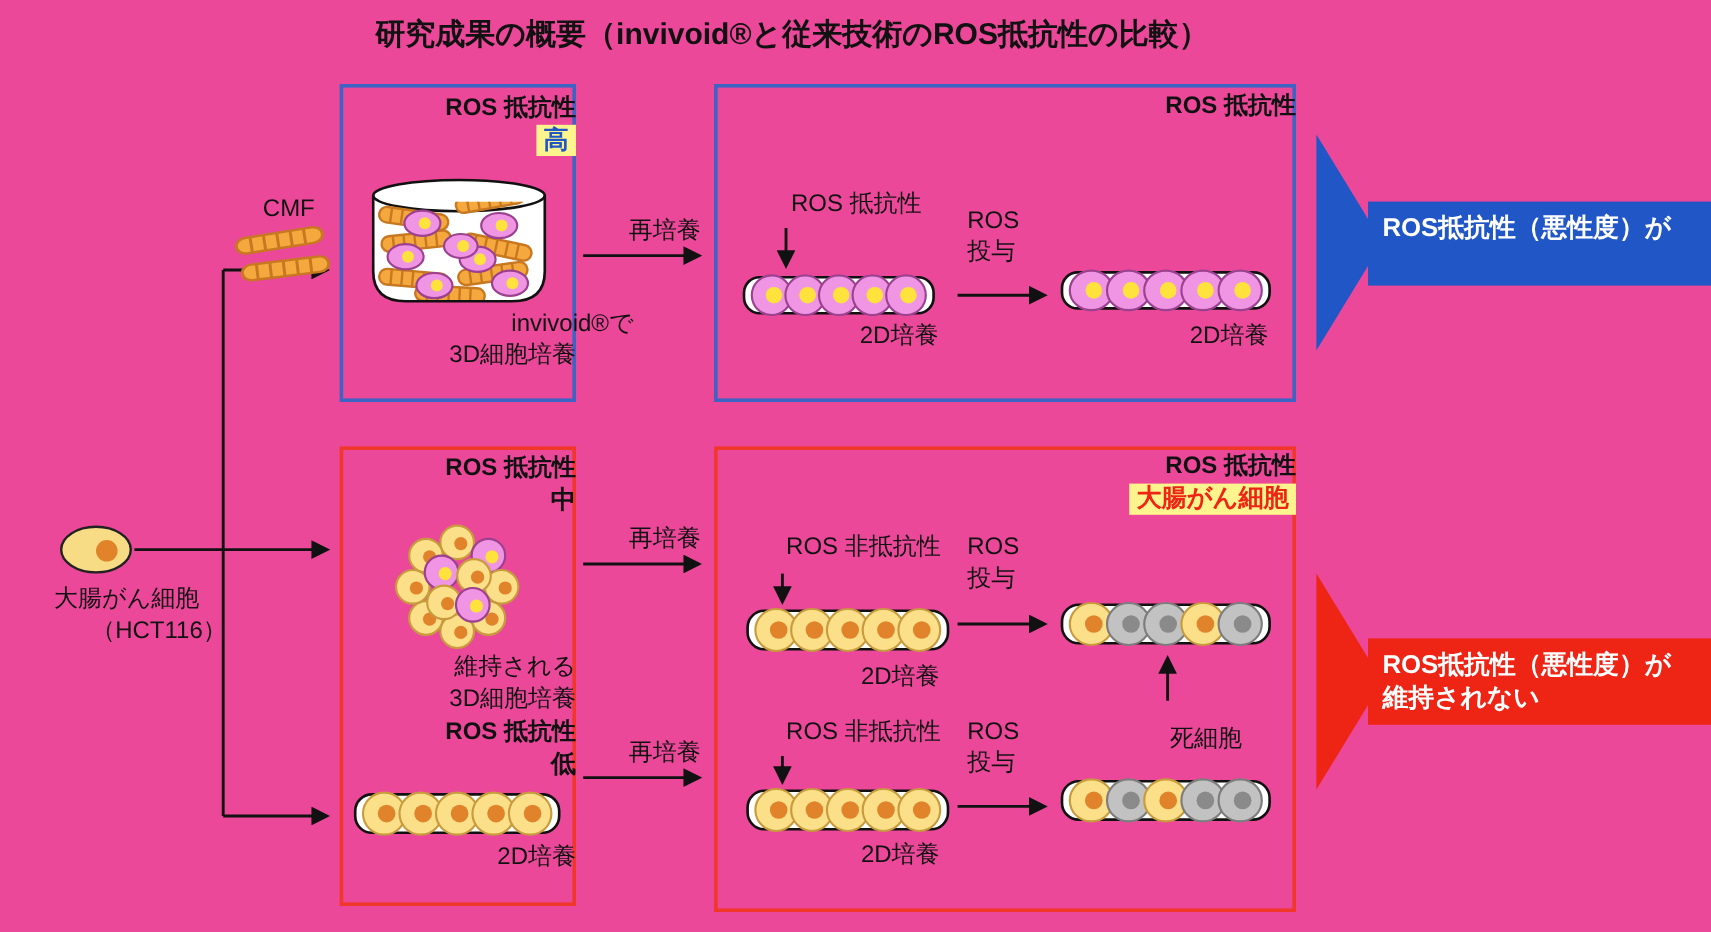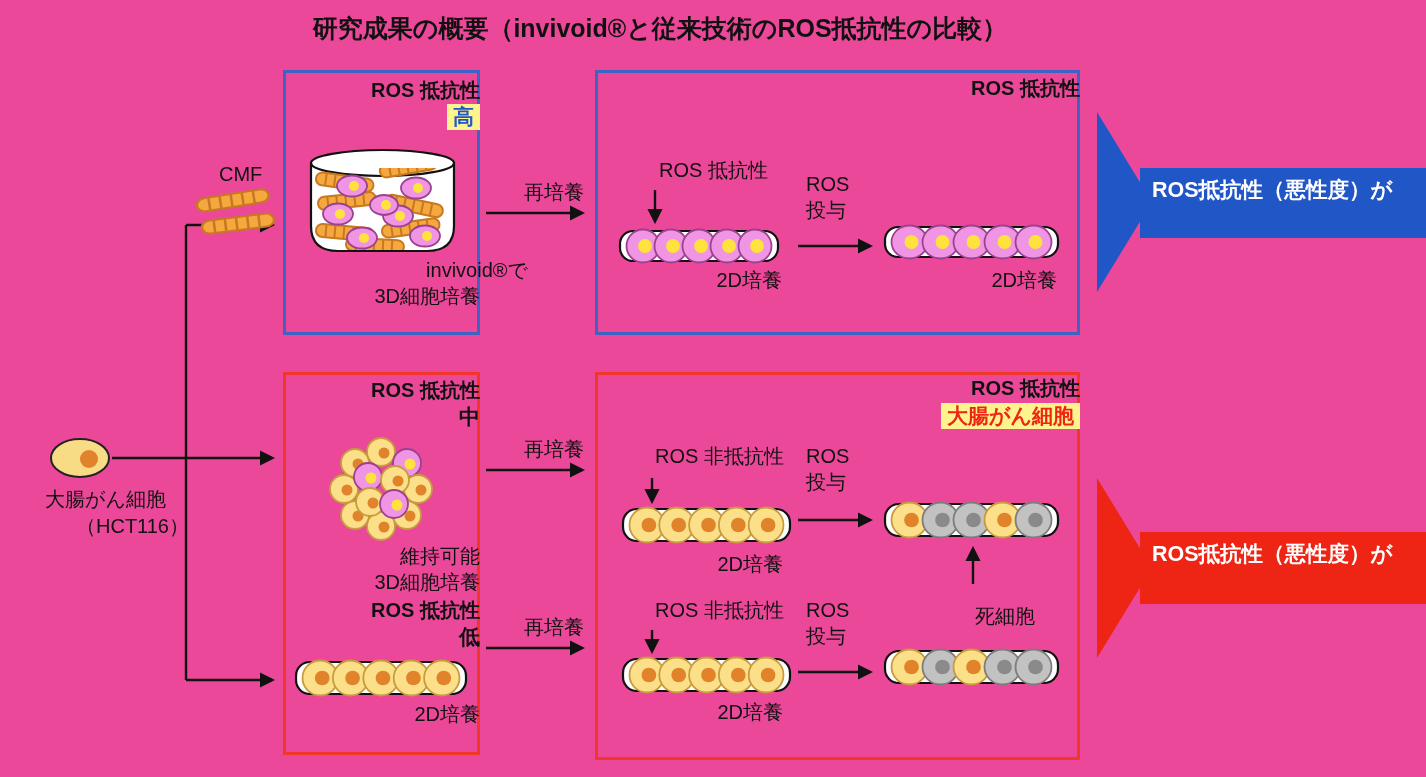--- a/index.html
+++ b/index.html
@@ -60,21 +60,21 @@
 
   <div class="t c b" style="left:595px;top:76px;width:485px;">ROS 抵抗性</div>
   <div class="t c" style="left:608px;top:158px;width:160px;">ROS 抵抗性</div>
   <div class="t c" style="left:617px;top:268px;width:165px;">2D培養</div>
   <div class="t" style="left:806px;top:172px;">ROS</div>
   <div class="t" style="left:806px;top:198px;">投与</div>
   <div class="t c" style="left:889px;top:268px;width:168px;">2D培養</div>
 
   <div class="t c b" style="left:283px;top:378px;width:197px;">ROS 抵抗性</div>
   <div class="t c lvl" style="left:283px;top:404px;width:197px;">中</div>
-  <div class="t c" style="left:283px;top:544px;width:197px;">維持可能</div>
+  <div class="t c" style="left:283px;top:544px;width:197px;">維持される</div>
   <div class="t c" style="left:283px;top:570px;width:197px;">3D細胞培養</div>
   <div class="t c b" style="left:283px;top:598px;width:197px;">ROS 抵抗性</div>
   <div class="t c lvl" style="left:283px;top:624px;width:197px;">低</div>
   <div class="t c" style="left:283px;top:702px;width:197px;">2D培養</div>
 
   <div class="t c b" style="left:595px;top:376px;width:485px;">ROS 抵抗性</div>
   <div class="t c" style="left:595px;top:403px;width:485px;"><span class="hl hl-red">大腸がん細胞</span></div>
 
   <div class="t c" style="left:604px;top:444px;width:180px;">ROS 非抵抗性</div>
   <div class="t c" style="left:618px;top:552px;width:165px;">2D培養</div>
@@ -85,20 +85,21 @@
   <div class="t c" style="left:604px;top:598px;width:180px;">ROS 非抵抗性</div>
   <div class="t c" style="left:618px;top:700px;width:165px;">2D培養</div>
   <div class="t" style="left:806px;top:598px;">ROS</div>
   <div class="t" style="left:806px;top:624px;">投与</div>
 
   <div class="banner banner-blue" style="left:1140px;top:168px;width:286px;height:70px;">
     <div>ROS抵抗性（悪性度）が</div>
   </div>
   <div class="banner banner-red" style="left:1140px;top:532px;width:286px;height:72px;">
     <div>ROS抵抗性（悪性度）が</div>
+    <div>維持されない</div>
   </div>
 
   <svg class="overlay" width="1426" height="777" viewBox="0 0 1426 777">
     <defs>
       <marker id="arrow" viewBox="0 0 10 10" refX="8" refY="5" markerWidth="6.5" markerHeight="6.5" orient="auto-start-reverse">
         <path d="M0,0 L10,5 L0,10 z" fill="#111"></path>
       </marker>
       <g id="rod">
         <rect x="0" y="-6.5" width="58" height="13" rx="6.5" class="rod-body" stroke-width="2"></rect>
         <path d="M10,-6 V6 M19,-6.5 V6.5 M28,-6.5 V6.5 M37,-6.5 V6.5 M46,-6 V6" class="rod-stripe" stroke-width="2"></path>

